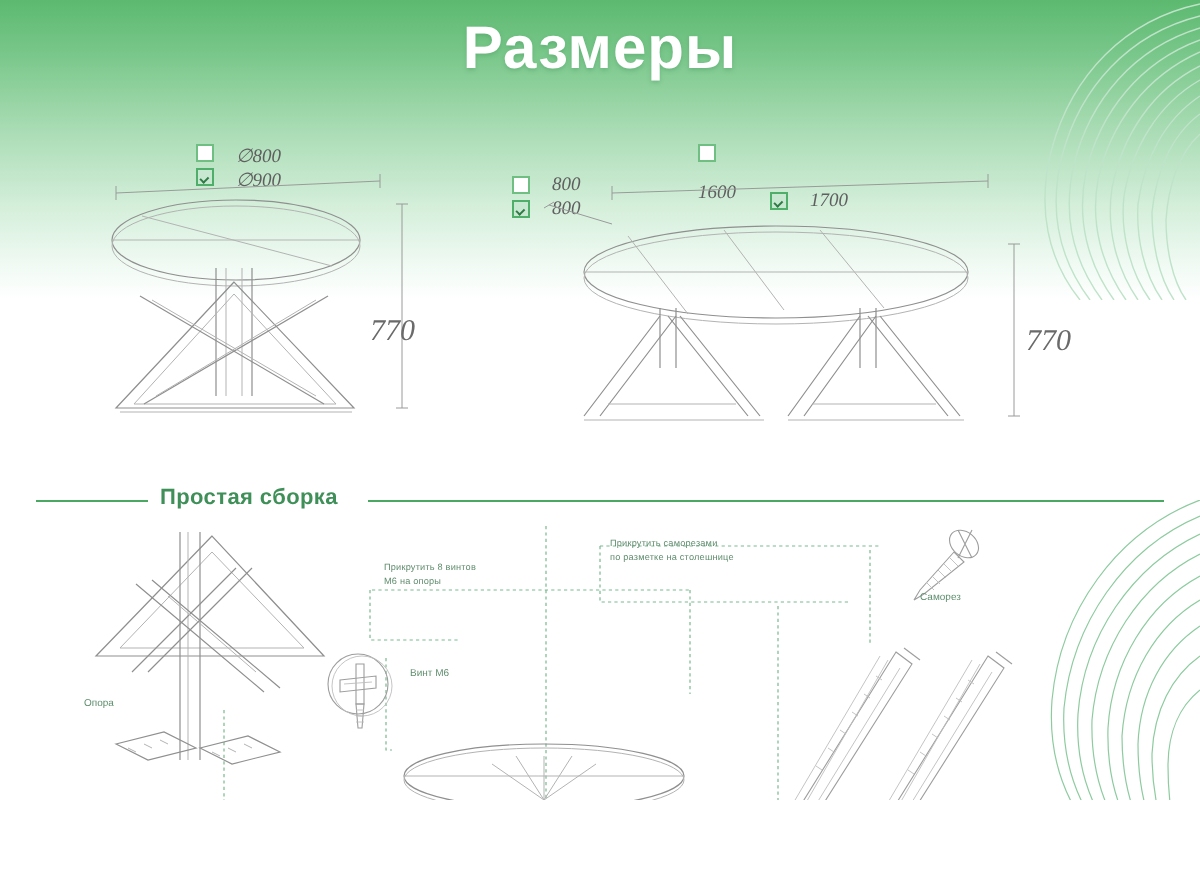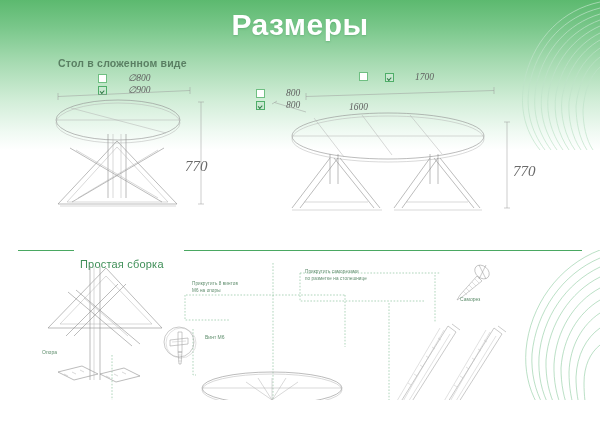--- a/index.html
+++ b/index.html
@@ -33,51 +33,51 @@
 
   
   .sec-head{
     position:absolute;font-size:10.5px;font-weight:bold;color:#5a7f63;
     letter-spacing:.2px;white-space:nowrap;
   }
   .sec-head.a{left:58px;top:57px;}
   .sec-head.b{left:311px;top:57px;}
 
   
-  .optrow{position:absolute;display:flex;align-items:flex-end;gap:21px;white-space:nowrap;}
+  .optrow{position:absolute;display:flex;align-items:flex-start;gap:11px;white-space:nowrap;}
   .cbx{width:7px;height:7px;border:1px solid #6fbf82;background:#fff;display:inline-block;position:relative;flex:none;}
   .cbx.on{background:#c9e8d1;border-color:#4fae69;}
   .cbx.on:after{
     content:"";position:absolute;left:1px;top:2.5px;width:3px;height:1.5px;
     border-left:1px solid #2f7a45;border-bottom:1px solid #2f7a45;
     transform:rotate(-45deg);
   }
   .optlabel{font-family:"Liberation Serif",serif;font-style:italic;font-size:9.5px;color:#5f5f5f;}
 
   .o1{left:98px;top:72px;}
   .o2{left:98px;top:84px;}
   .o3{left:349px;top:72px;flex-direction:column;}
-  .o4{left:349px;top:72px;padding-left:36px;}
+  .o4{left:349px;top:96px;padding-left:36px;}
   .o5{left:256px;top:88px;}
   .o6{left:256px;top:100px;}
 
   .dimtext{
     position:absolute;font-family:"Liberation Serif",serif;font-style:italic;
     font-size:15px;color:#6a6a6a;
   }
   .h1{left:185px;top:158px;}
   .h2{left:513px;top:163px;}
 
   
   .divider{position:absolute;left:18px;top:250px;width:564px;height:1px;}
   .divider .ln{position:absolute;top:0;height:1px;background:#4aa862;}
   .divider .l{left:0;width:56px;}
   .divider .r{left:166px;width:398px;}
   .asm-head{
-    position:absolute;left:80px;top:258px;font-size:11px;font-weight:normal;
+    position:absolute;left:80px;top:243px;font-size:11px;font-weight:bold;
     color:#3f8f58;letter-spacing:.2px;white-space:nowrap;
   }
 
   
   .callout{
     position:absolute;font-size:4.6px;color:#5e8c6c;line-height:1.45;
     white-space:pre-line;letter-spacing:.1px;
   }
   .partlabel{
     position:absolute;font-size:5px;color:#5f8e6d;white-space:pre-line;line-height:1.45;
@@ -130,21 +130,20 @@
       <path d="M120 38 C94 52 76 81 74 114 C73 148 86 176 110 190"></path>
       <path d="M120 50 C98 63 83 88 81 118 C81 150 92 177 113 190"></path>
       <path d="M120 63 C102 75 90 96 89 122 C89 152 98 178 116 190"></path>
       <path d="M120 78 C106 88 97 105 96 127 C96 154 104 179 118 190"></path>
       <path d="M120 95 C110 103 104 116 104 133 C104 157 109 180 120 190"></path>
     </g>
   </svg>
 
   <div class="title">Размеры</div>
 
-  <div class="sec-head a">Стол в сложенном виде</div>
 
   <div class="optrow o1">
     <span class="cbx"></span>
     <span class="optlabel">∅800</span>
   </div>
   <div class="optrow o2">
     <span class="cbx on"></span>
     <span class="optlabel">∅900</span>
   </div>
 

